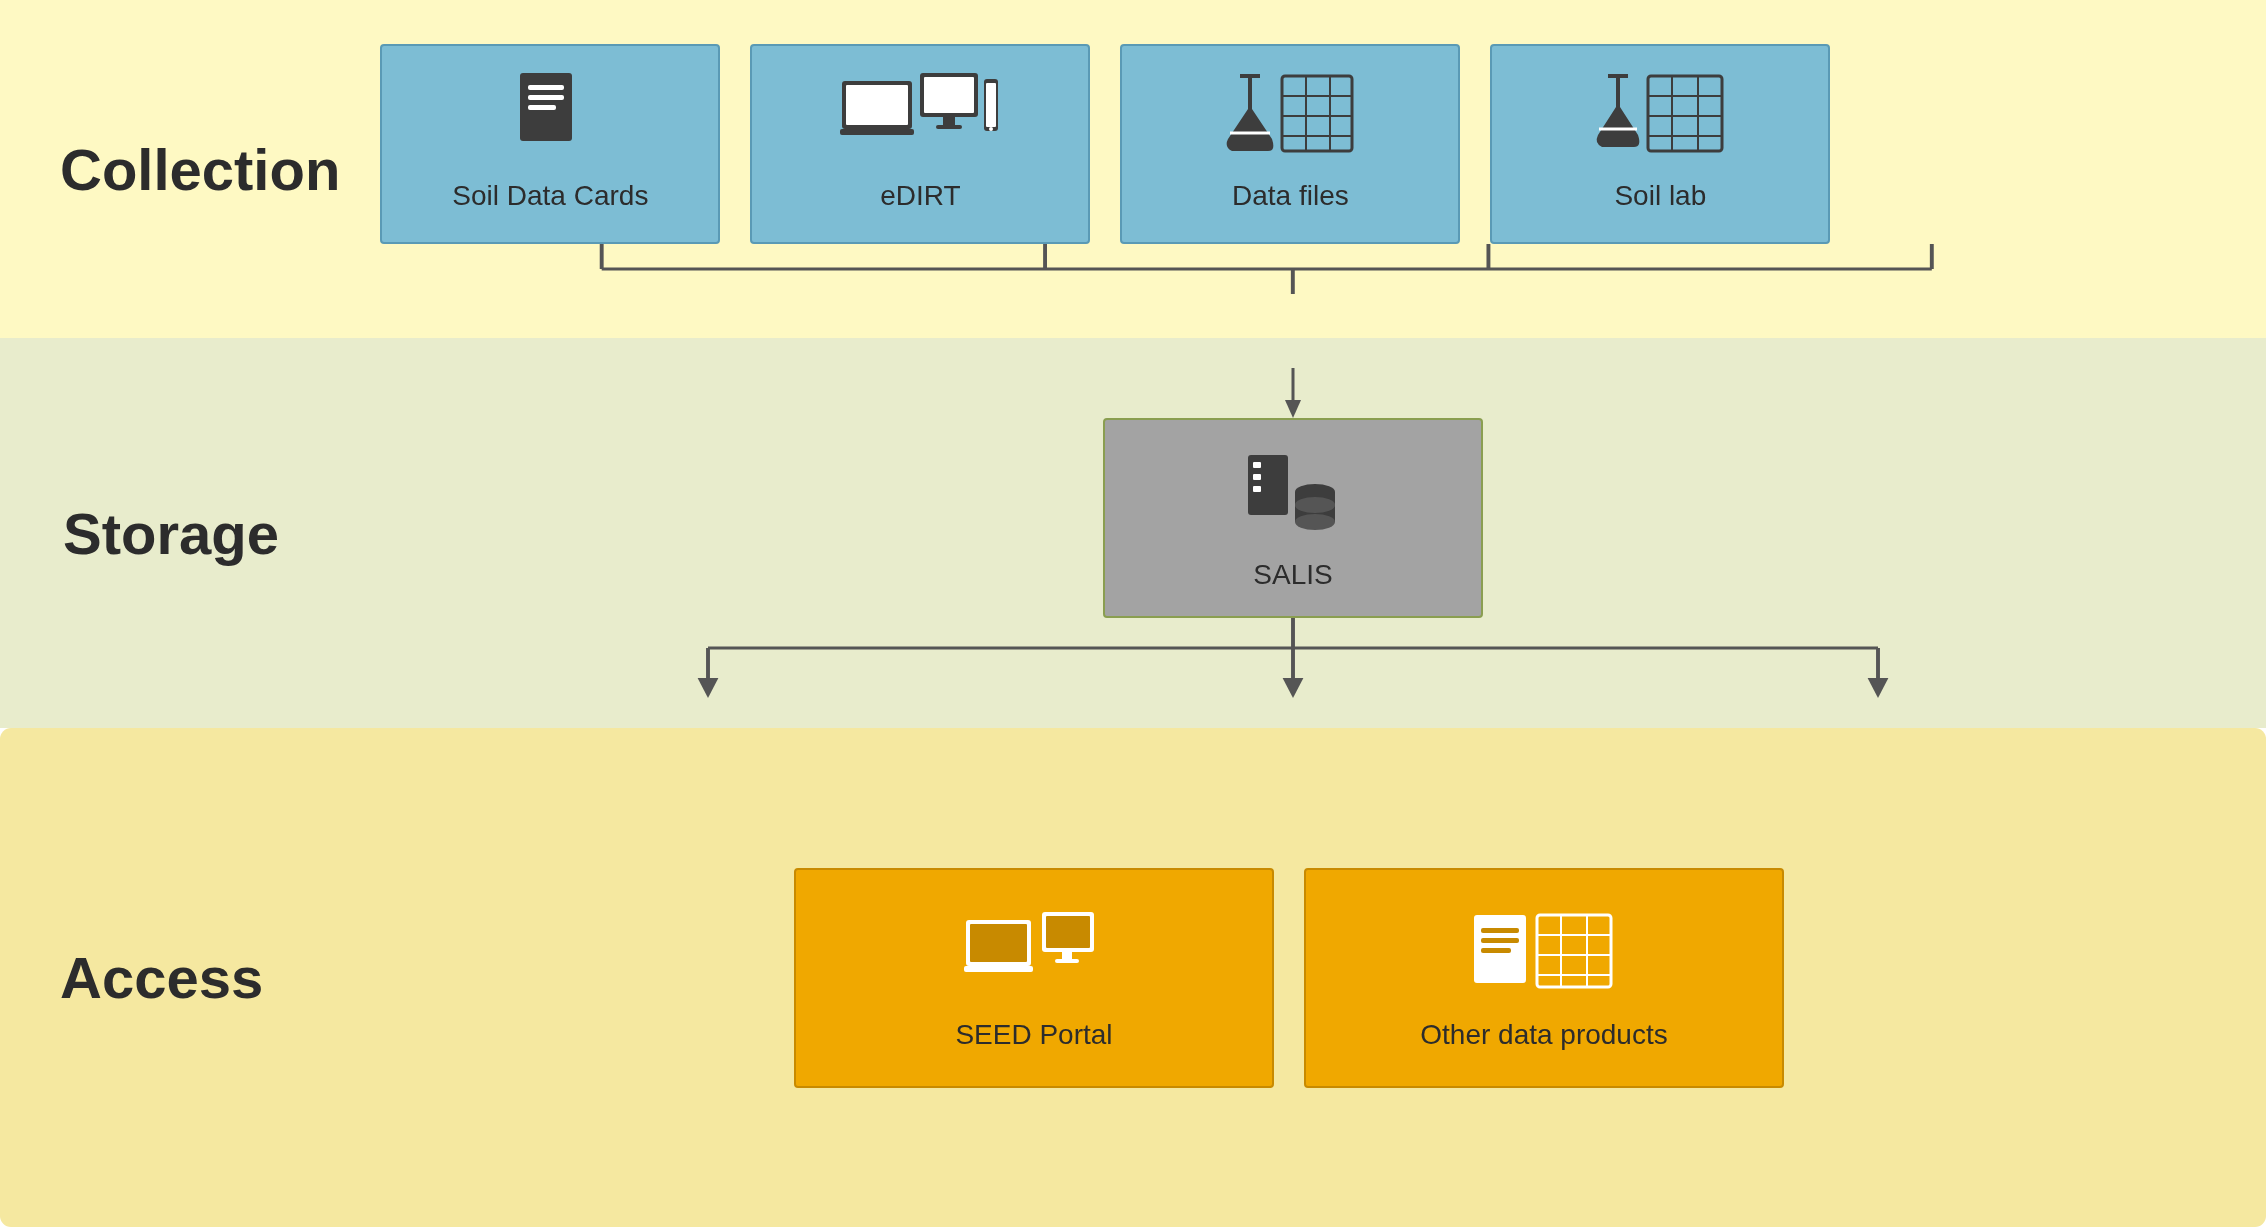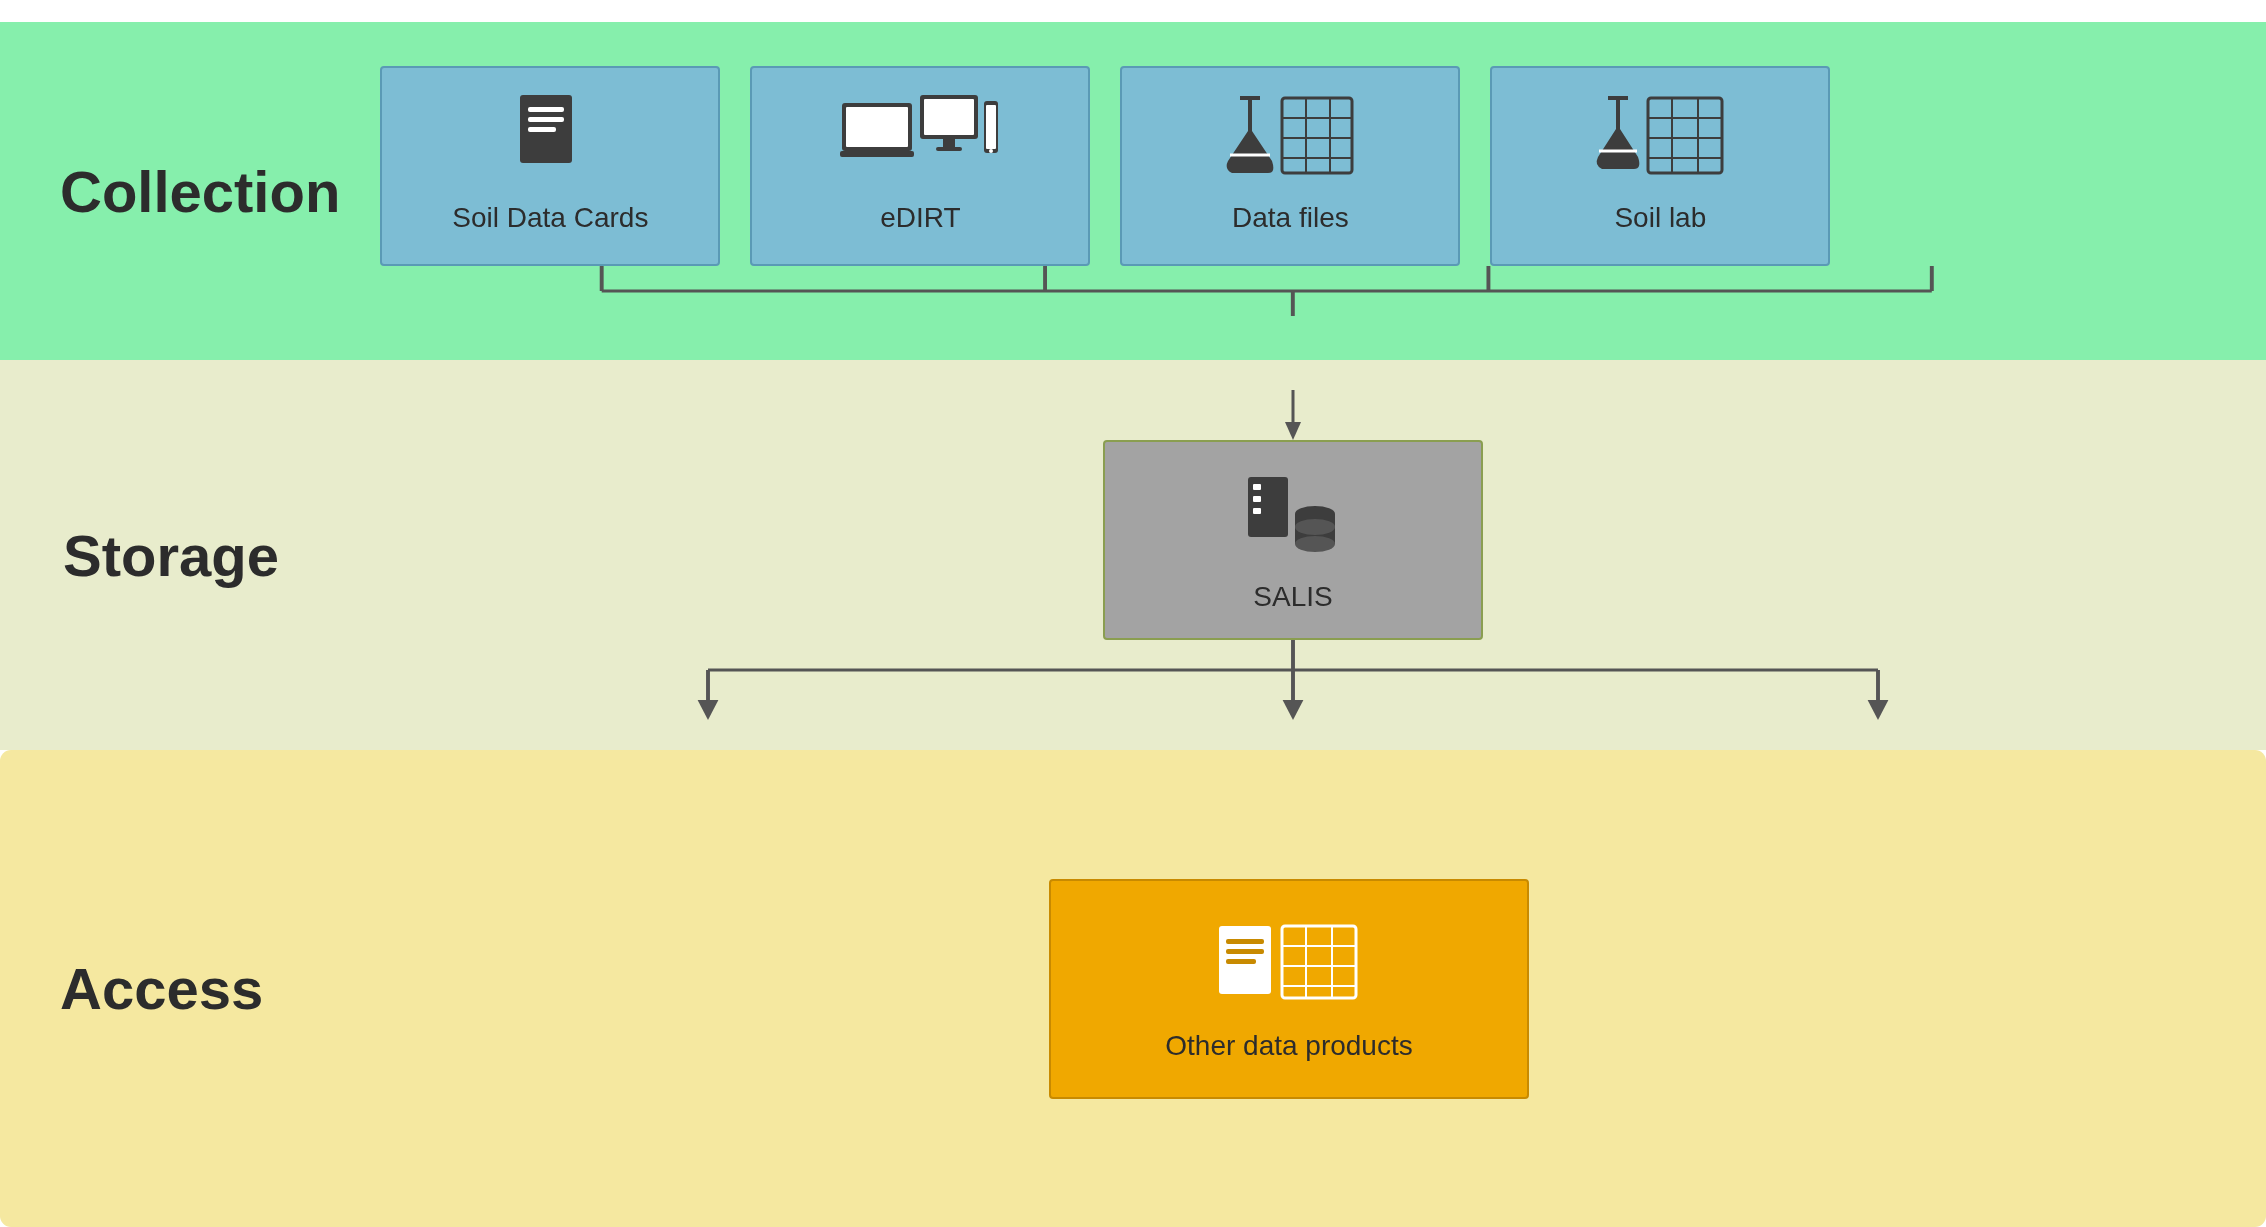--- a/index.html
+++ b/index.html
@@ -6,27 +6,26 @@
     body {
       width: 2266px;
       height: 1227px;
       font-family: Arial, sans-serif;
       overflow: hidden;
       display: flex;
       flex-direction: column;
     }
 
     .section-collection {
-      background-color: #86efac;
+      background-color: #fef9c3;
       flex: 0 0 320px;
       display: flex;
       align-items: center;
       padding: 44px 60px;
       gap: 40px;
-      margin-top: 22px;
     }
 
     .section-storage {
       background-color: #e8eccc;
       flex: 0 0 390px;
       display: flex;
       align-items: center;
       padding: 30px 63px;
       gap: 40px;
     }
@@ -251,20 +250,36 @@
       <polygon points="1150,80 1142,60 1158,60" fill="#555"></polygon>
     </svg>
   </div>
 </div>
 
 <div class="section-access">
   <div class="section-label">Access</div>
 
   <div style="flex:1; display:flex; gap:30px; justify-content:center; align-items:center;">
 
+    <div class="access-card">
+      <div class="icon-area">
+        <svg width="140" height="90" viewBox="0 0 140 90" fill="white">
+
+          <rect x="2" y="10" width="65" height="46" rx="3" fill="white"></rect>
+          <rect x="6" y="14" width="57" height="38" rx="1" fill="#c88a00"></rect>
+          <rect x="0" y="56" width="69" height="6" rx="2" fill="white"></rect>
+
+          <rect x="78" y="2" width="52" height="40" rx="3" fill="white"></rect>
+          <rect x="82" y="6" width="44" height="32" rx="1" fill="#c88a00"></rect>
+          <rect x="98" y="42" width="10" height="7" fill="white"></rect>
+          <rect x="91" y="49" width="24" height="4" rx="2" fill="white"></rect>
+        </svg>
+      </div>
+      <div class="card-label" style="color:#2c2c2c;">SEED Portal</div>
+    </div>
 
 
     <div class="access-card">
       <div class="icon-area">
         <svg width="150" height="90" viewBox="0 0 150 90" fill="white">
 
           <rect x="5" y="5" width="52" height="68" rx="3" fill="white"></rect>
           <rect x="12" y="18" width="38" height="5" rx="2" fill="#c88a00"></rect>
           <rect x="12" y="28" width="38" height="5" rx="2" fill="#c88a00"></rect>
           <rect x="12" y="38" width="30" height="5" rx="2" fill="#c88a00"></rect>

